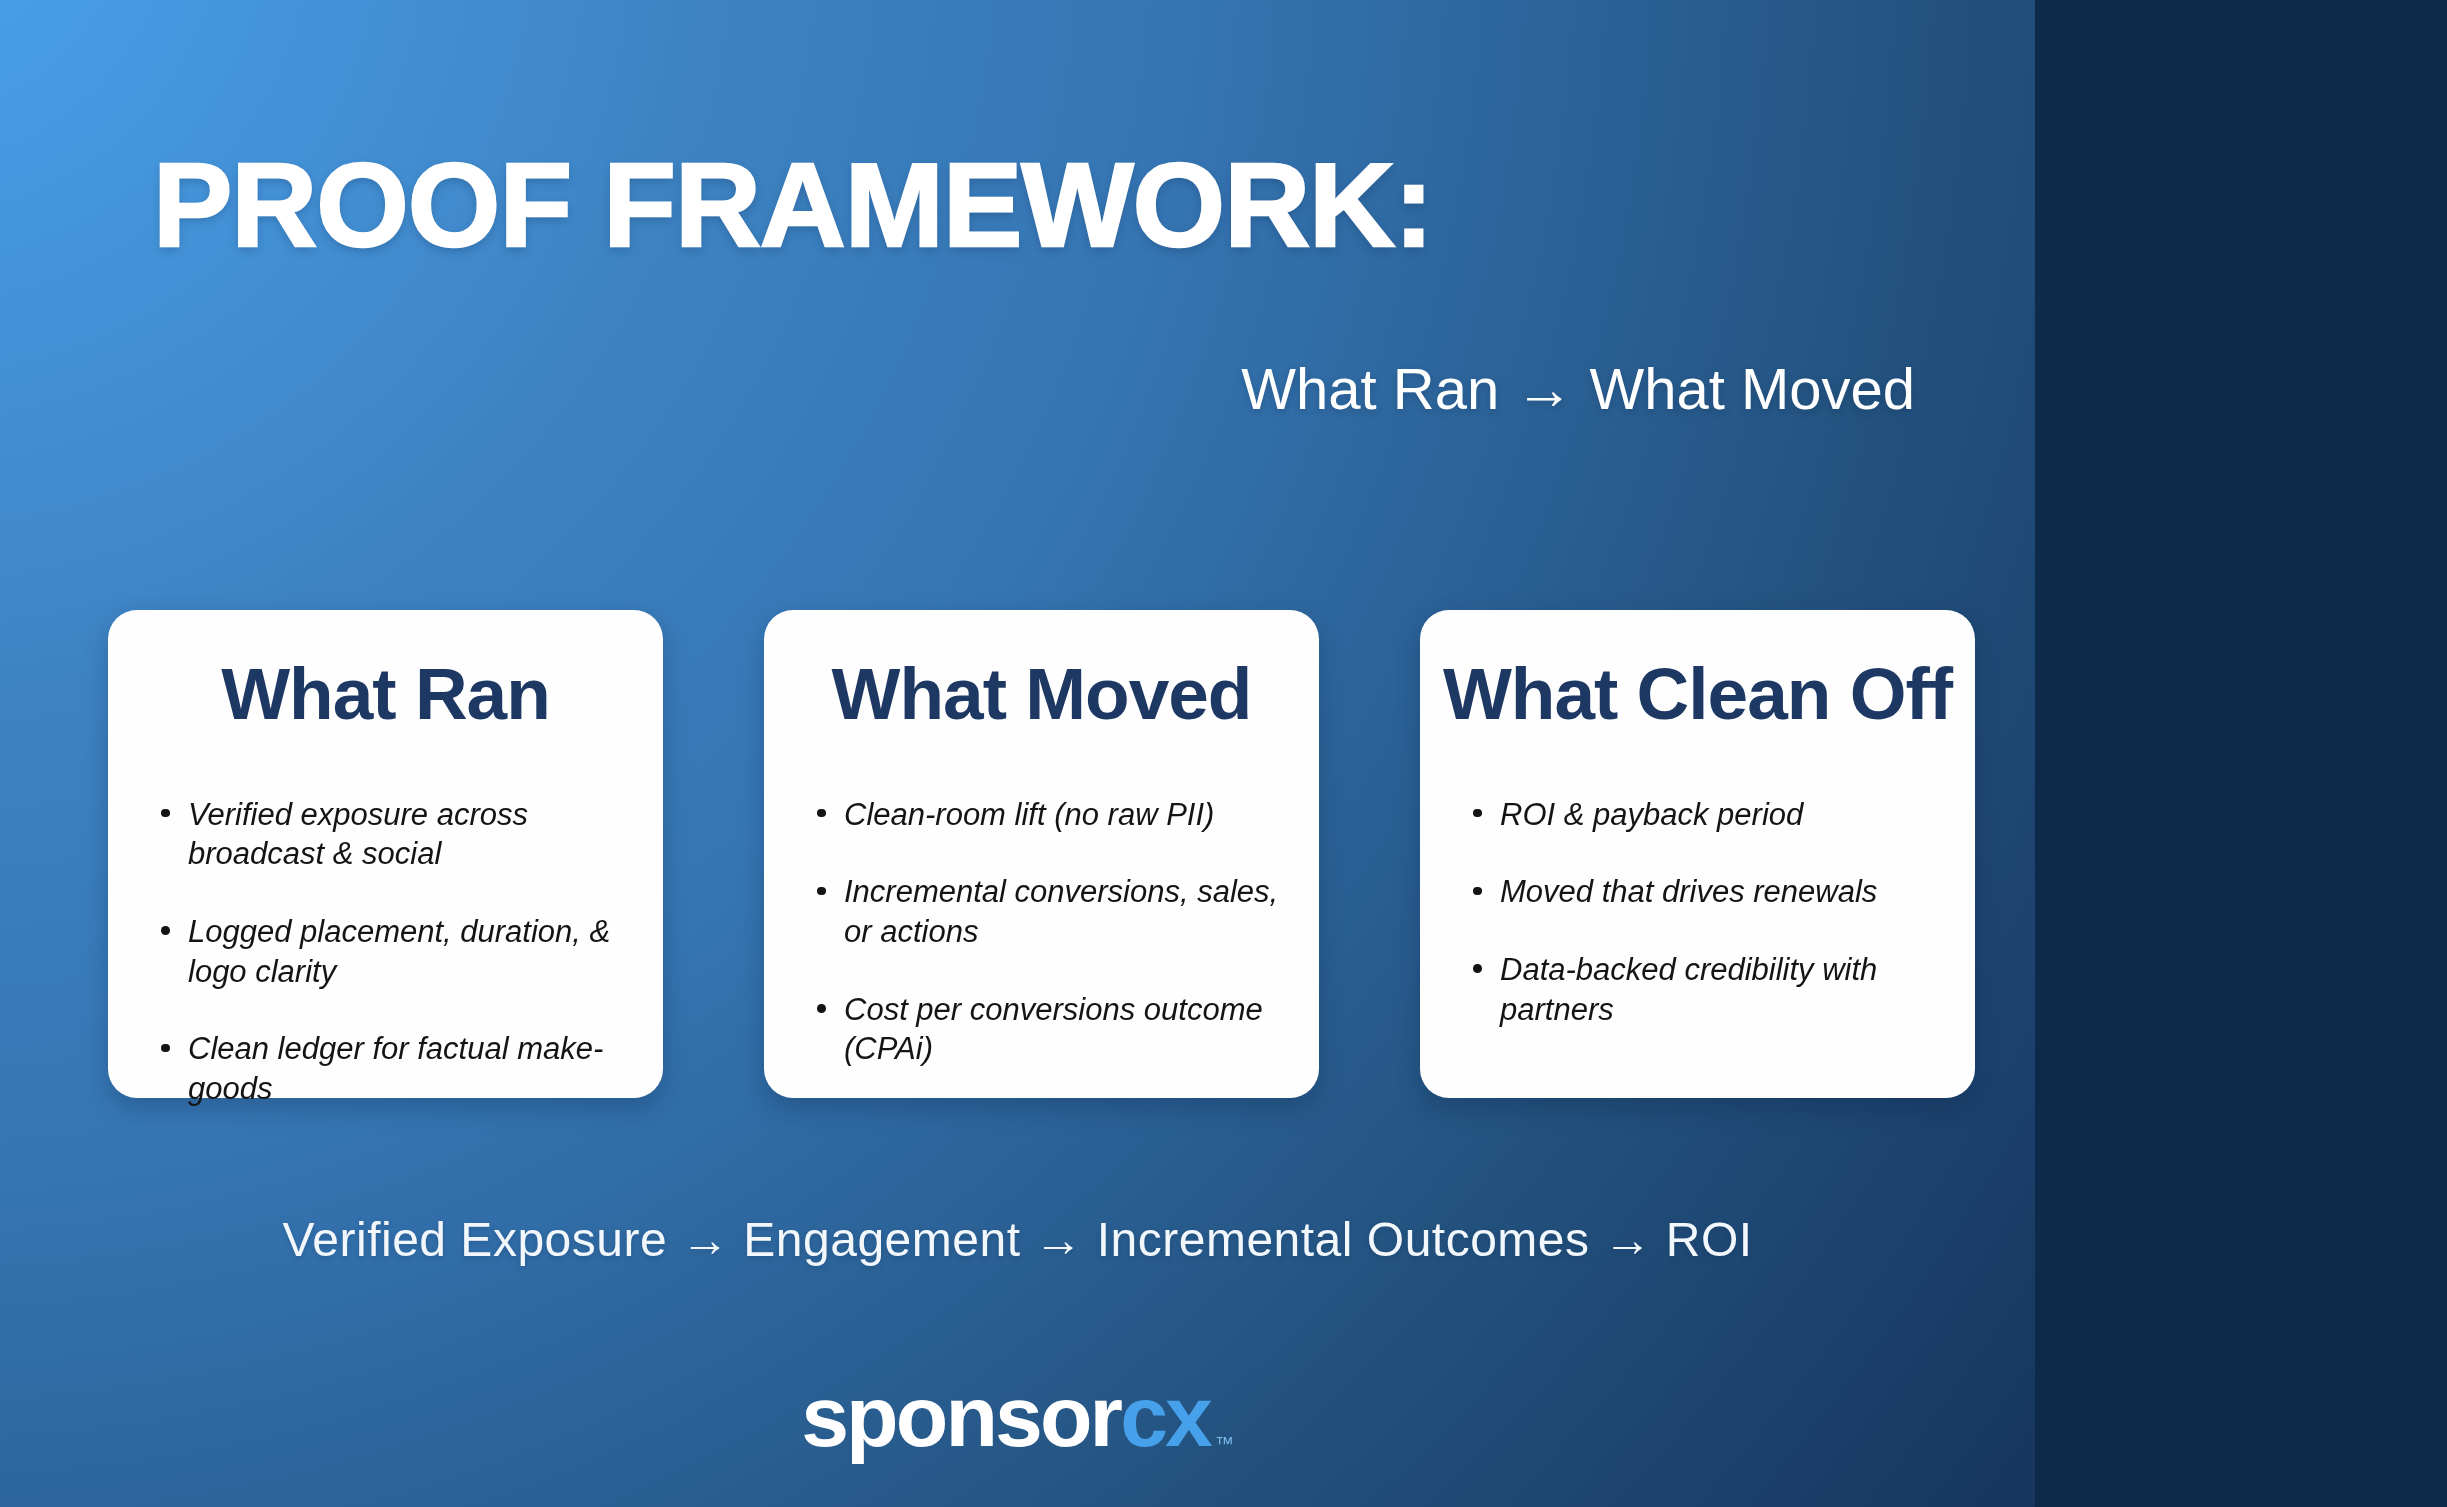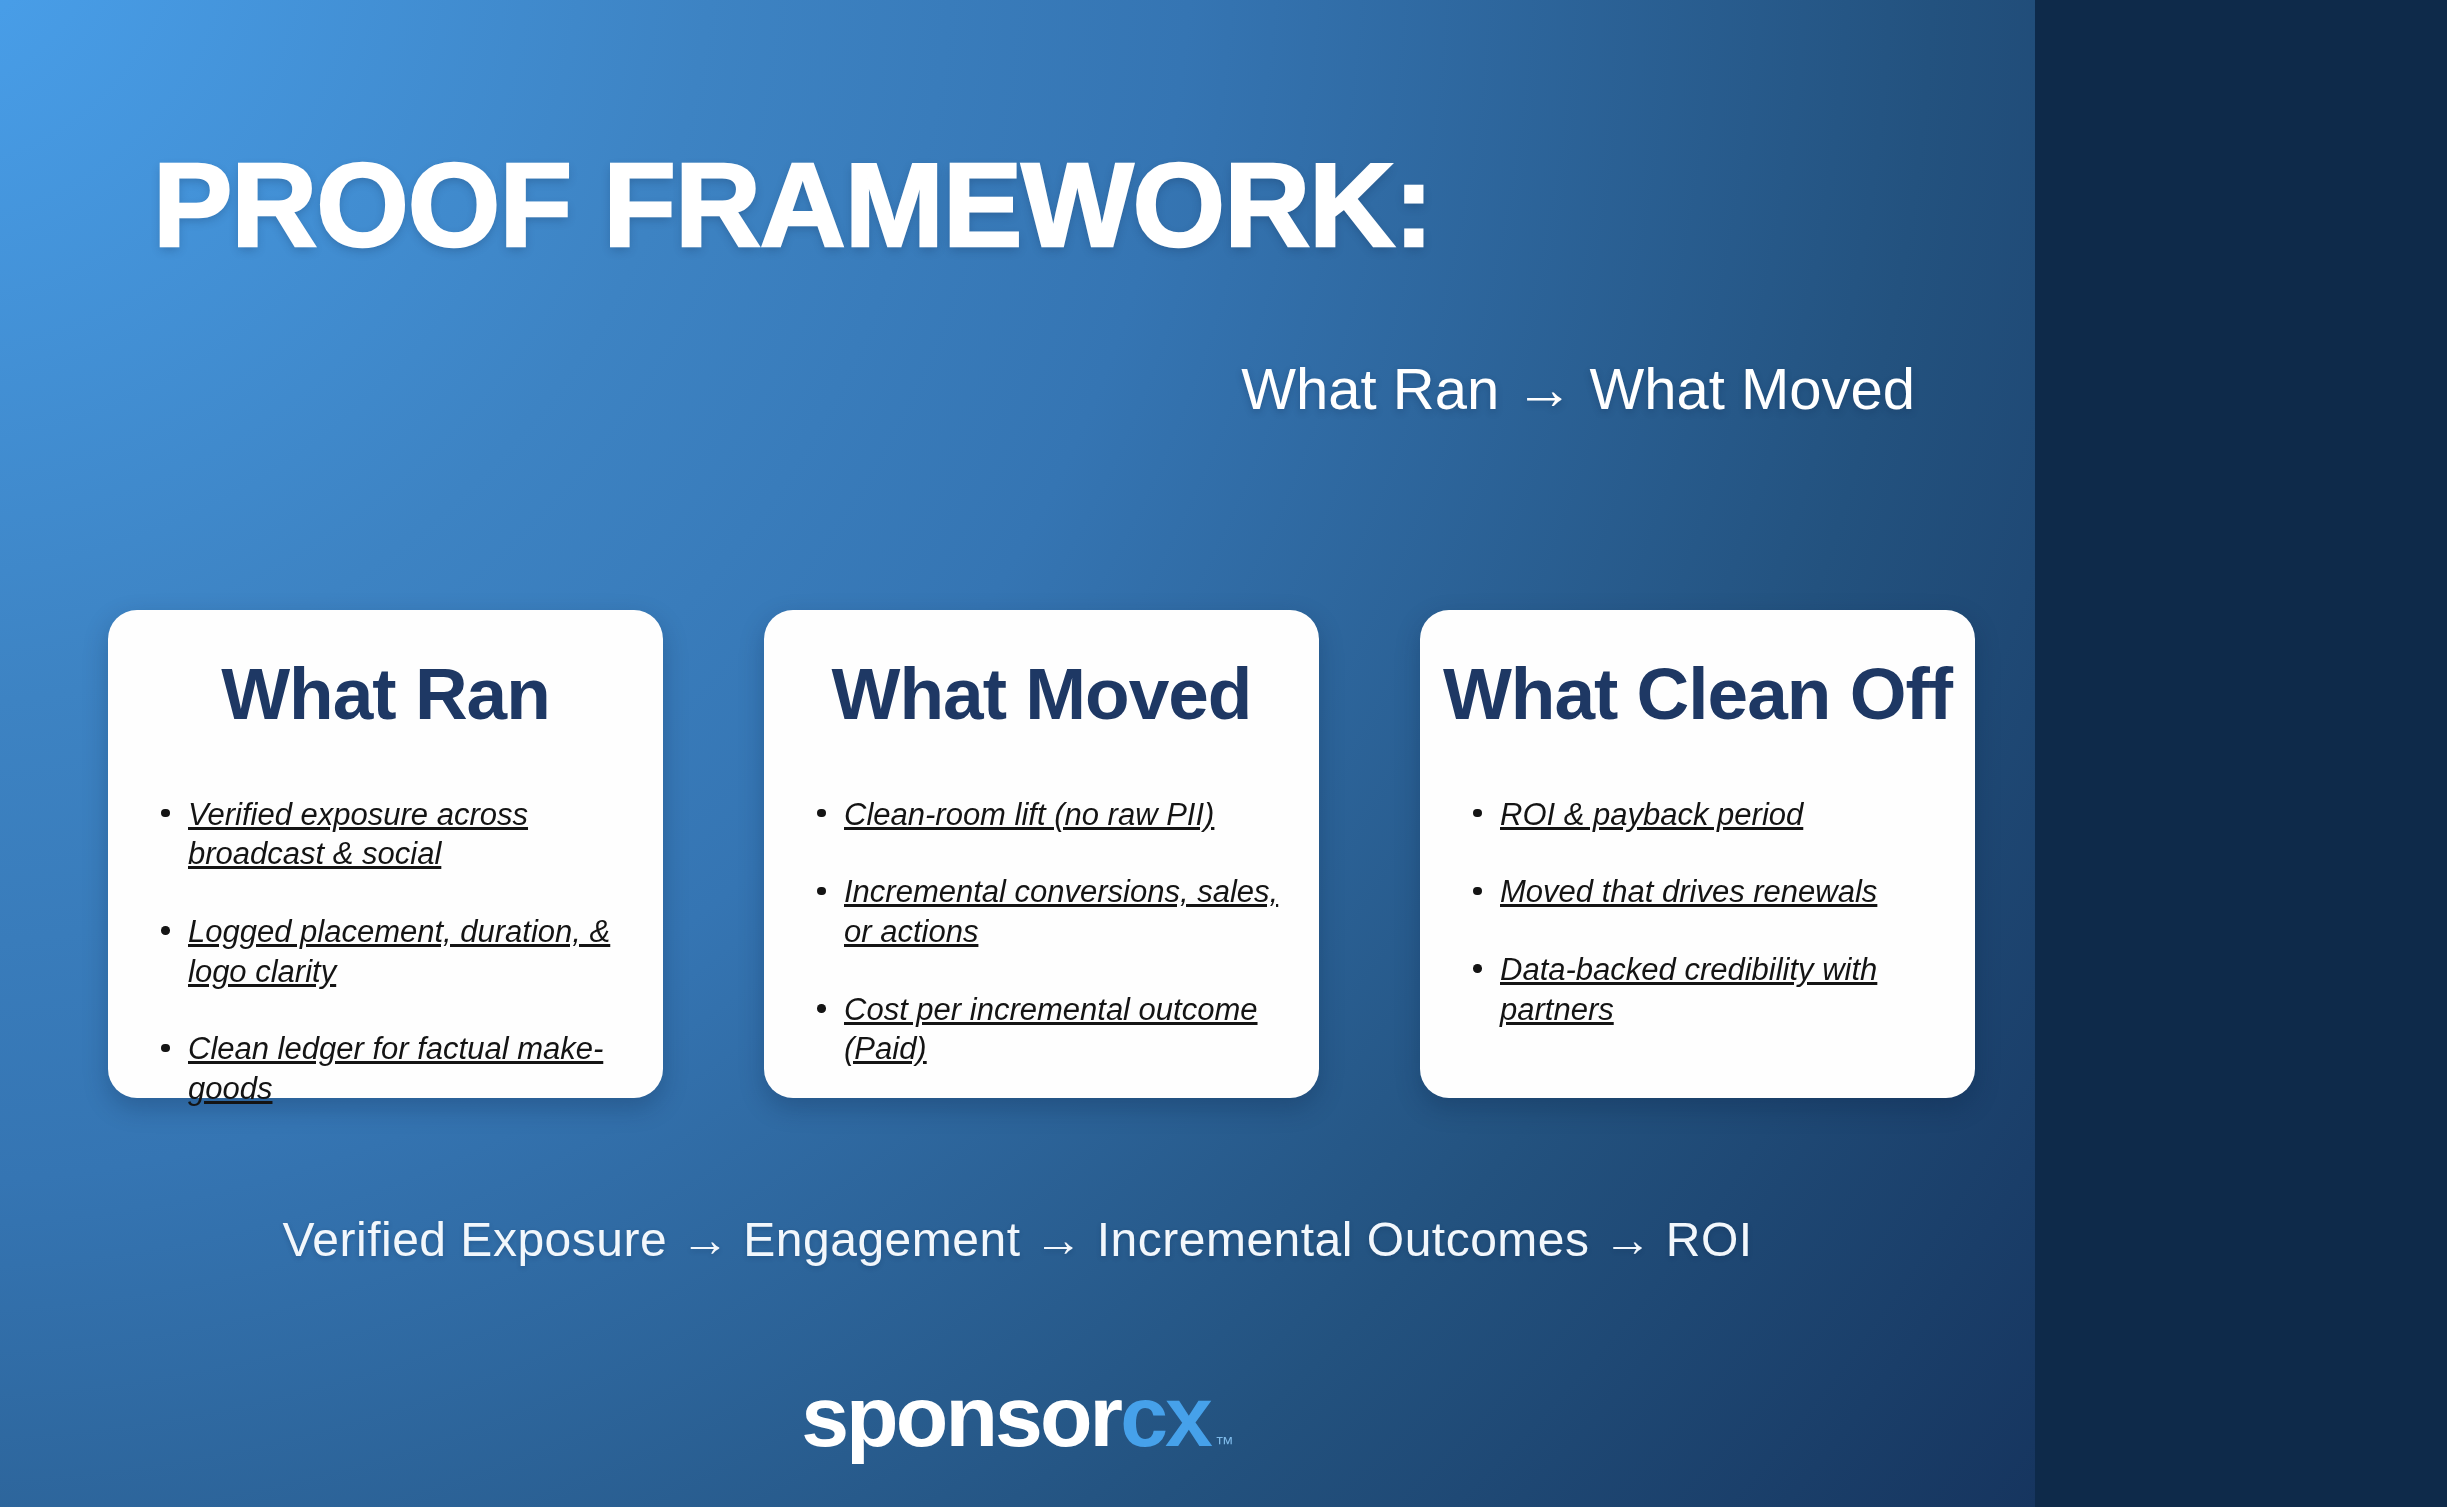--- a/index.html
+++ b/index.html
@@ -66,21 +66,20 @@
     margin: 57px 29px 0 0;
     padding: 0 0 0 80px;
     list-style: none;
   }
   .card li {
     position: relative;
     font-style: italic;
     font-size: 31px;
     line-height: 1.28;
     color: #141414;
-    text-decoration: underline;
   }
   .card li + li { margin-top: 38px; }
   .card li::before {
     content: "";
     position: absolute;
     left: -27px;
     top: 14.3px;
     width: 8.6px;
     height: 8.6px;
     border-radius: 50%;
@@ -143,21 +142,21 @@
         <li>Logged placement, duration, &amp; logo clarity</li>
         <li>Clean ledger for factual make-goods</li>
       </ul>
     </div>
 
     <div class="card">
       <h2>What Moved</h2>
       <ul>
         <li>Clean-room lift (no raw PII)</li>
         <li>Incremental conversions, sales, or actions</li>
-        <li>Cost per incremental outcome (Paid)</li>
+        <li>Cost per conversions outcome (CPAi)</li>
       </ul>
     </div>
 
     <div class="card">
       <h2>What Clean Off</h2>
       <ul>
         <li>ROI &amp; payback period</li>
         <li>Moved that drives renewals</li>
         <li>Data-backed credibility with partners</li>
       </ul>

